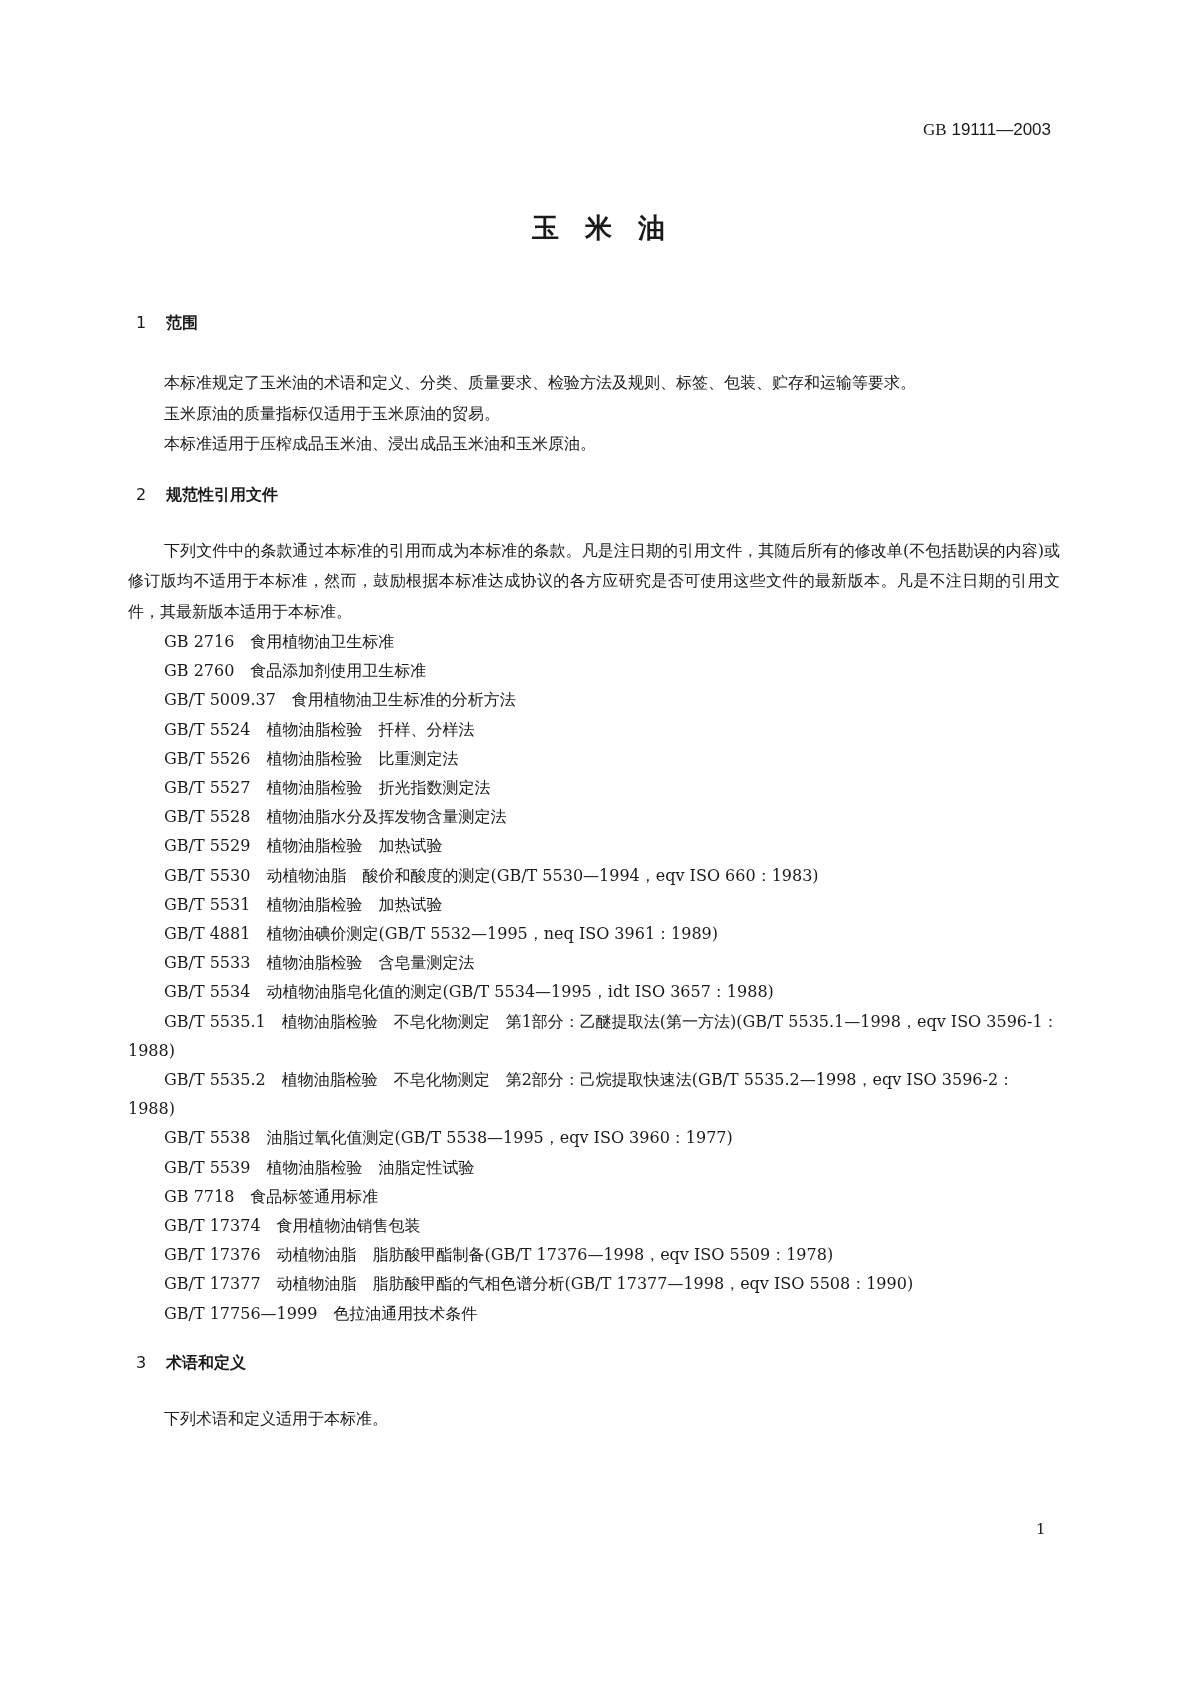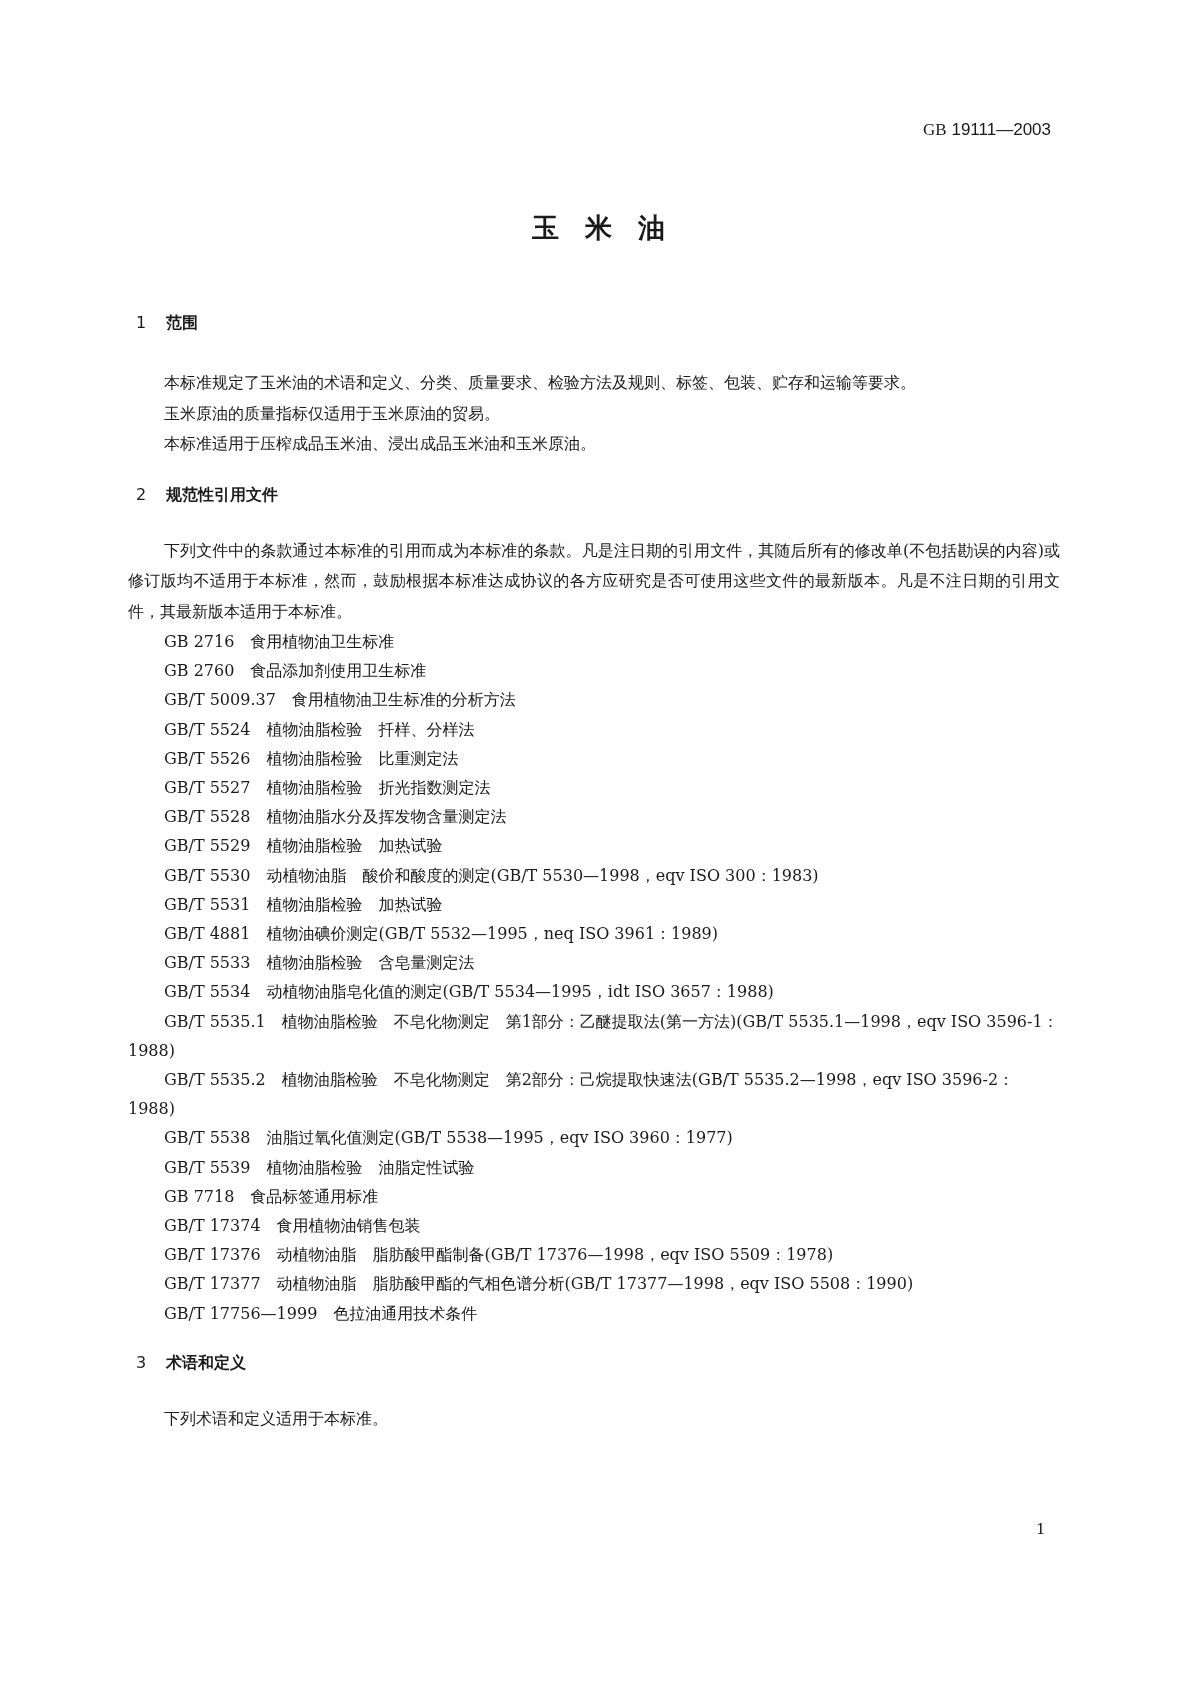--- a/index.html
+++ b/index.html
@@ -44,21 +44,21 @@
 
   <div>
     <p class="ref"><span class="code">GB 2716</span><span>食用植物油卫生标准</span></p>
     <p class="ref"><span class="code">GB 2760</span><span>食品添加剂使用卫生标准</span></p>
     <p class="ref"><span class="code">GB/T 5009.37</span><span>食用植物油卫生标准的分析方法</span></p>
     <p class="ref"><span class="code">GB/T 5524</span><span>植物油脂检验　扦样、分样法</span></p>
     <p class="ref"><span class="code">GB/T 5526</span><span>植物油脂检验　比重测定法</span></p>
     <p class="ref"><span class="code">GB/T 5527</span><span>植物油脂检验　折光指数测定法</span></p>
     <p class="ref"><span class="code">GB/T 5528</span><span>植物油脂水分及挥发物含量测定法</span></p>
     <p class="ref"><span class="code">GB/T 5529</span><span>植物油脂检验　加热试验</span></p>
-    <p class="ref"><span class="code">GB/T 5530</span><span>动植物油脂　酸价和酸度的测定(GB/T 5530—1998，eqv ISO 300：1983)</span></p>
+    <p class="ref"><span class="code">GB/T 5530</span><span>动植物油脂　酸价和酸度的测定(GB/T 5530—1994，eqv ISO 660：1983)</span></p>
     <p class="ref"><span class="code">GB/T 5531</span><span>植物油脂检验　加热试验</span></p>
     <p class="ref"><span class="code">GB/T 4881</span><span>植物油碘价测定(GB/T 5532—1995，neq ISO 3961：1989)</span></p>
     <p class="ref"><span class="code">GB/T 5533</span><span>植物油脂检验　含皂量测定法</span></p>
     <p class="ref"><span class="code">GB/T 5534</span><span>动植物油脂皂化值的测定(GB/T 5534—1995，idt ISO 3657：1988)</span></p>
     <p class="ref wrap"><span class="code">GB/T 5535.1</span><span>植物油脂检验　不皂化物测定　第1部分：乙醚提取法(第一方法)(GB/T 5535.1—1998，eqv ISO 3596-1：1988)</span></p>
     <p class="ref wrap"><span class="code">GB/T 5535.2</span><span>植物油脂检验　不皂化物测定　第2部分：己烷提取快速法(GB/T 5535.2—1998，eqv ISO 3596-2：1988)</span></p>
     <p class="ref"><span class="code">GB/T 5538</span><span>油脂过氧化值测定(GB/T 5538—1995，eqv ISO 3960：1977)</span></p>
     <p class="ref"><span class="code">GB/T 5539</span><span>植物油脂检验　油脂定性试验</span></p>
     <p class="ref"><span class="code">GB 7718</span><span>食品标签通用标准</span></p>
     <p class="ref"><span class="code">GB/T 17374</span><span>食用植物油销售包装</span></p>

